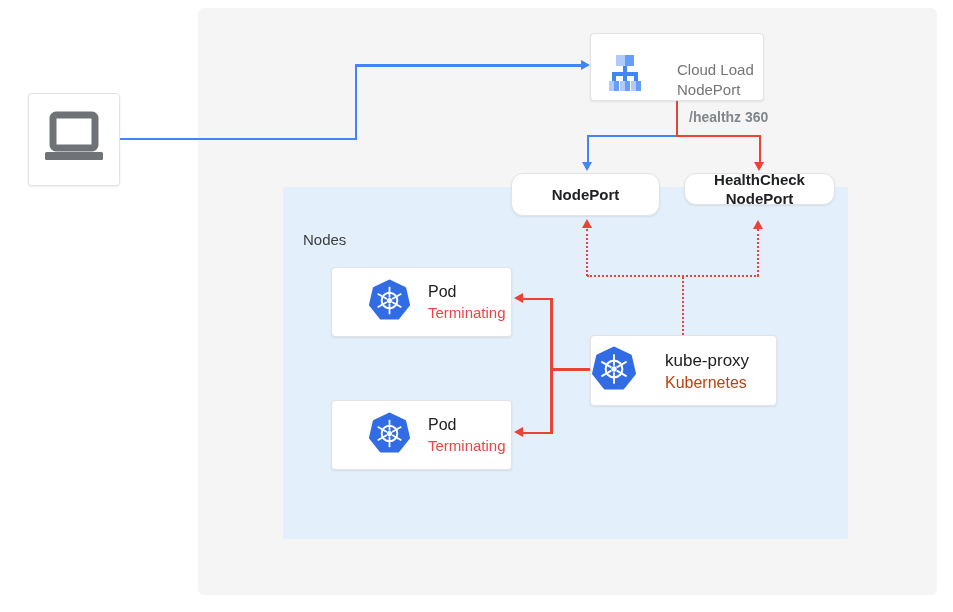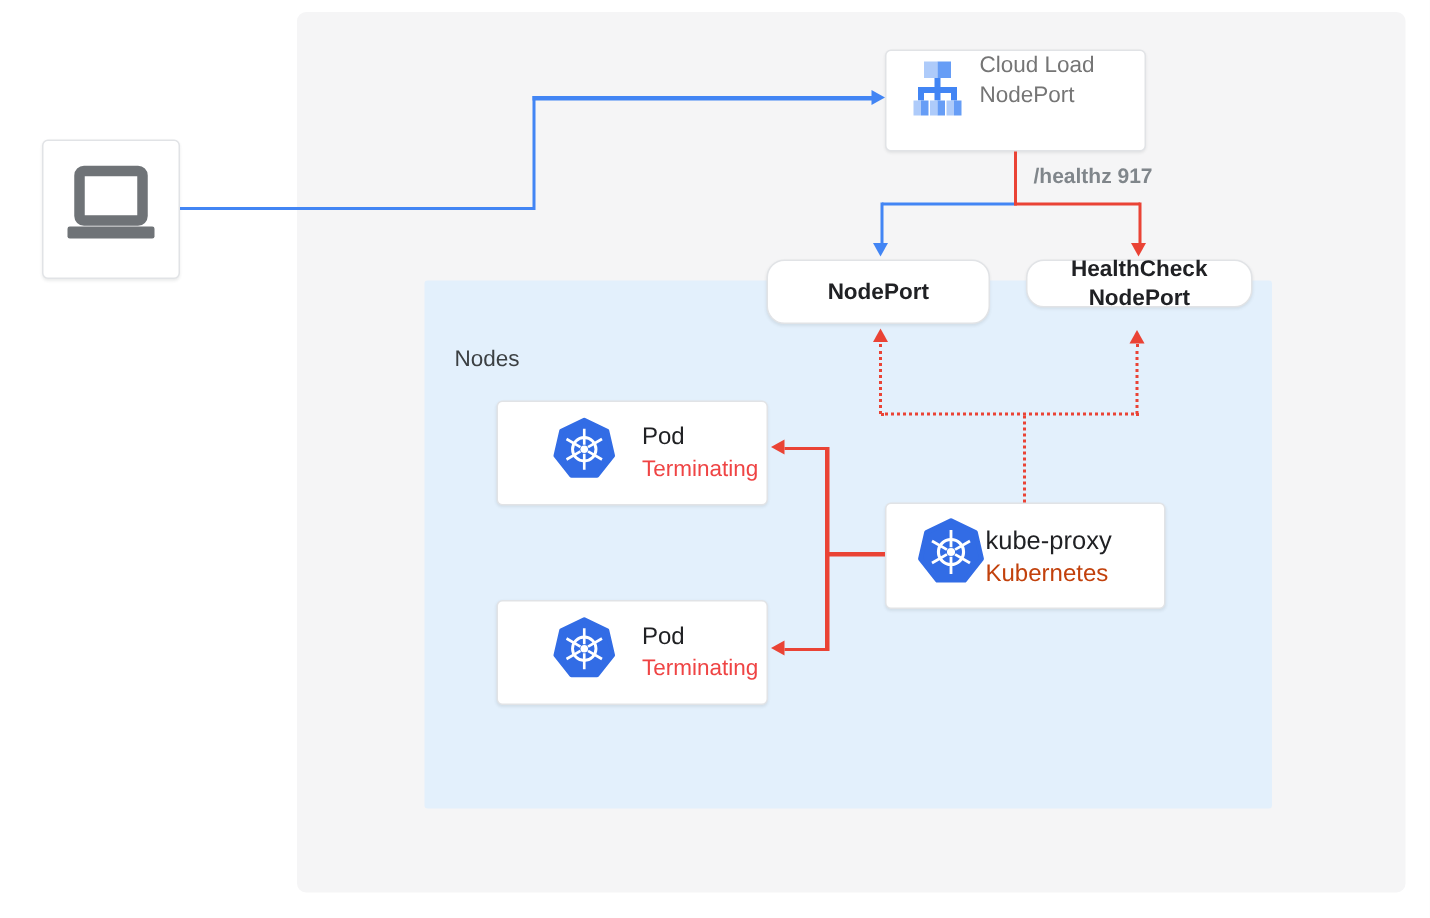--- a/index.html
+++ b/index.html
@@ -12,35 +12,35 @@
                      background:#e3f0fc; border-radius:2px; }
   .nodes-label { position:absolute; left:303px; top:199px; font-size:15px; color:#3c4043;margin-top:32px; }
 
   .box { position:absolute; background:#ffffff; border:1px solid #e1e3e6; border-radius:4px;
          box-shadow:0 1px 2px rgba(60,64,67,0.10); }
 
   .laptop-box { left:28px; top:93px; width:92px; height:93px;
                 display:flex; align-items:center; justify-content:center; }
 
   .clb-box { left:590px; top:33px; width:174px; height:68px;
-             display:flex; align-items:flex-start; padding-left:10px; gap:4px; }
+             display:flex; align-items:flex-end; padding-left:10px; gap:28px; }
   .clb-text { font-size:15px; line-height:20px; color:#757575; }
 
   .port-box { display:flex; align-items:center; justify-content:center; text-align:center;
               font-size:15px; font-weight:bold; color:#202124; line-height:19px;border-radius:12px; }
   .nodeport-box { left:511px; top:173px; width:149px; height:43px; }
   .hcnp-box { left:684px; top:173px; width:151px; height:32px; }
 
   .pod-box { left:331px; width:181px; height:70px;
              display:flex; align-items:center; padding-left:36px; gap:17px; }
   .pod-box .title { font-size:16px; color:#202124; line-height:22px; }
   .pod-box .sub   { font-size:15px; color:#ef4444; line-height:20px; }
 
   .kp-box { left:590px; top:335px; width:187px; height:71px;
-            display:flex; align-items:center; padding-left:20px; gap:0; }
+            display:flex; align-items:center; padding-left:0; gap:28px; }
   .kp-box .title { font-size:17px; color:#202124; line-height:23px; }
   .kp-box .sub   { font-size:16px; color:#c2410c; line-height:21px; }
 
   .line { position:absolute; }
   .h { height:2.5px; }
   .v { width:2.5px; }
   .blue { background:#4285f4; }
   .red  { background:#ea4335; }
 
   .dot-v { position:absolute; width:0; border-left:2.5px dotted #ea4335; }
@@ -91,21 +91,21 @@
         <rect x="30" y="33" width="5" height="10" fill="#aecbfa"></rect>
         <rect x="35" y="33" width="5" height="10" fill="#669df6"></rect>
       </svg>
     </span>
     <span class="clb-text">
       <div>Cloud Load</div>
       <div>NodePort</div>
     </span>
   </div>
 
-  <div class="healthz">/healthz 917</div>
+  <div class="healthz">/healthz 360</div>
 
   <div class="box port-box nodeport-box">
     <span>NodePort</span>
   </div>
 
   <div class="box port-box hcnp-box">
     <span>
       <div>HealthCheck</div>
       <div>NodePort</div>
     </span>

